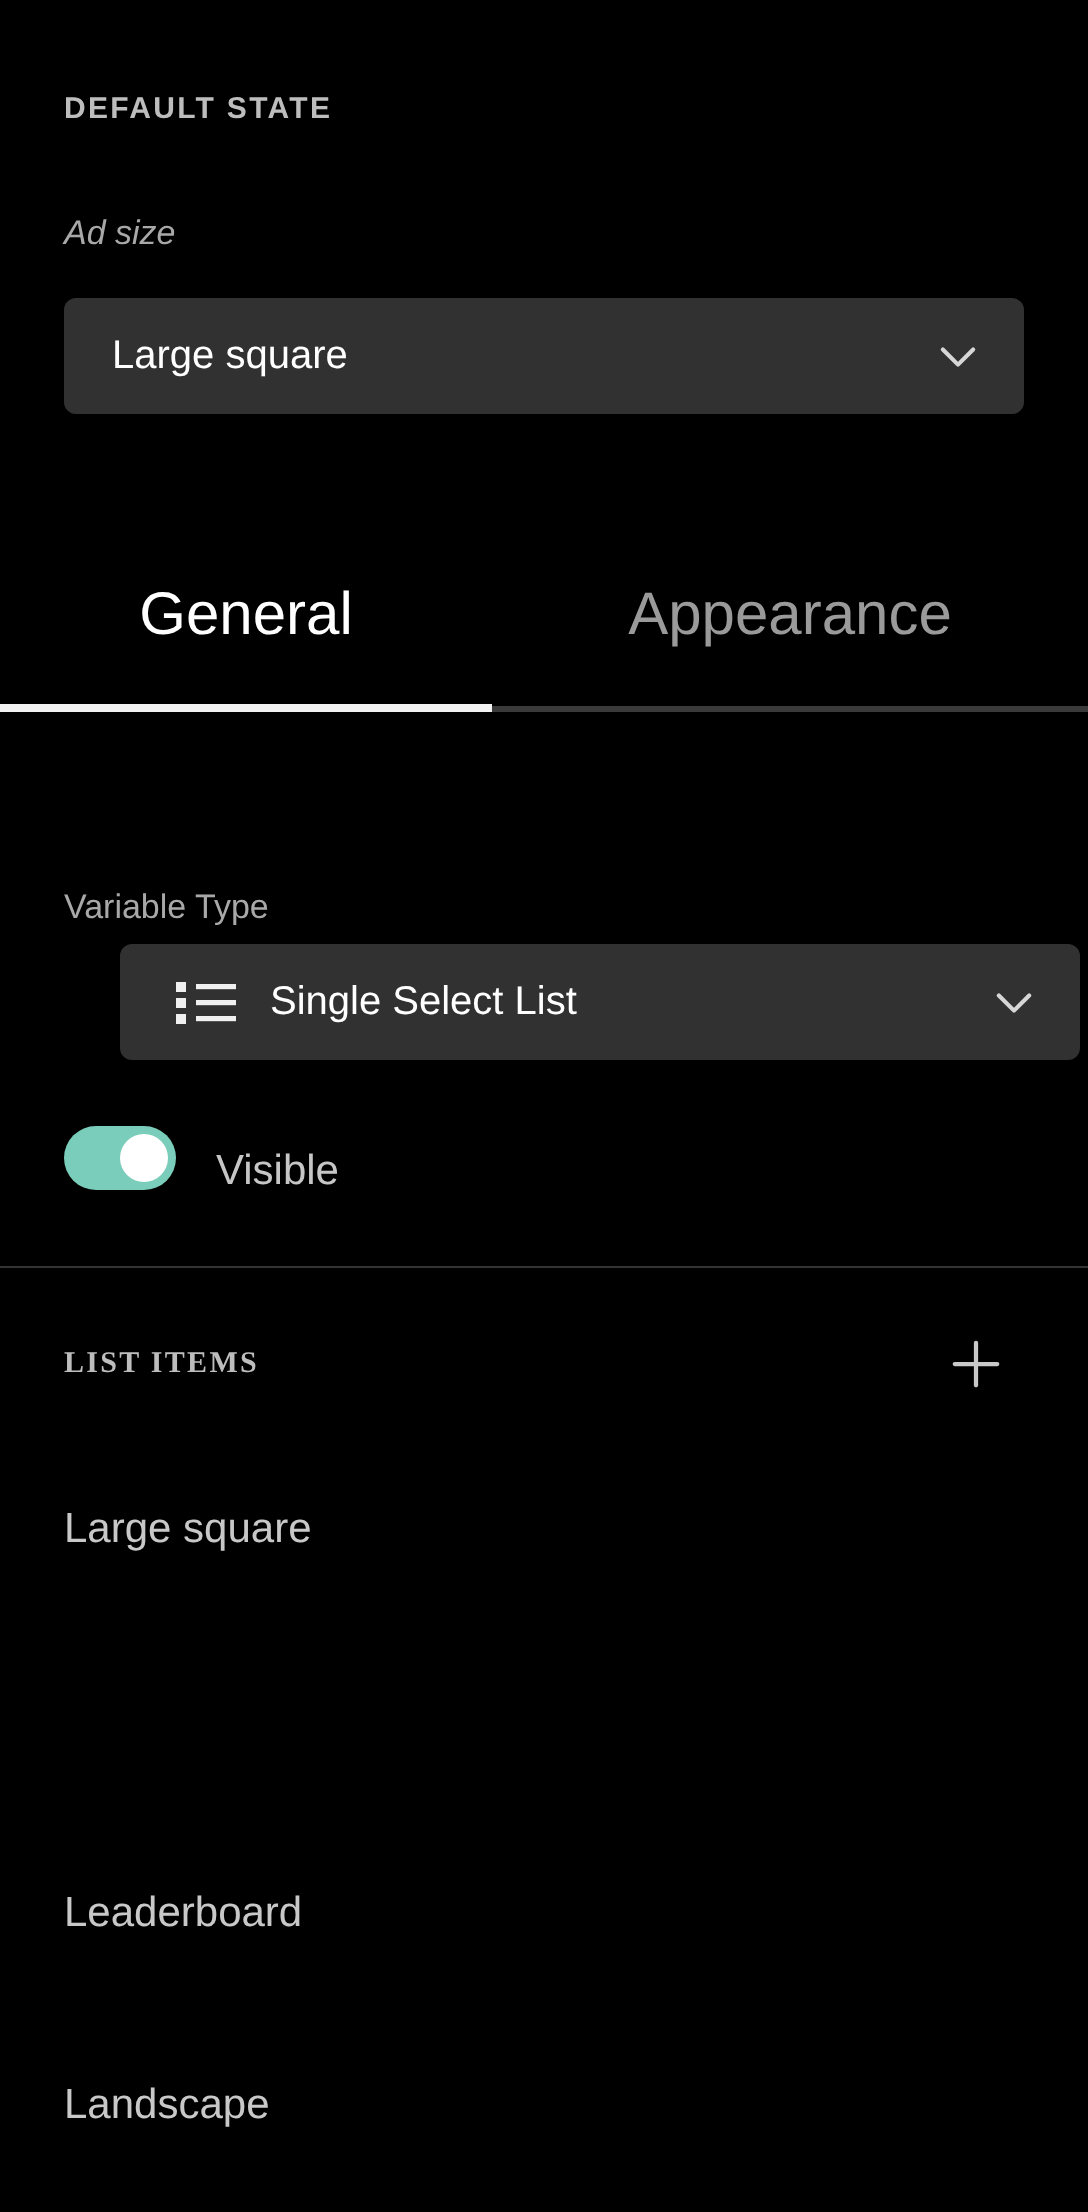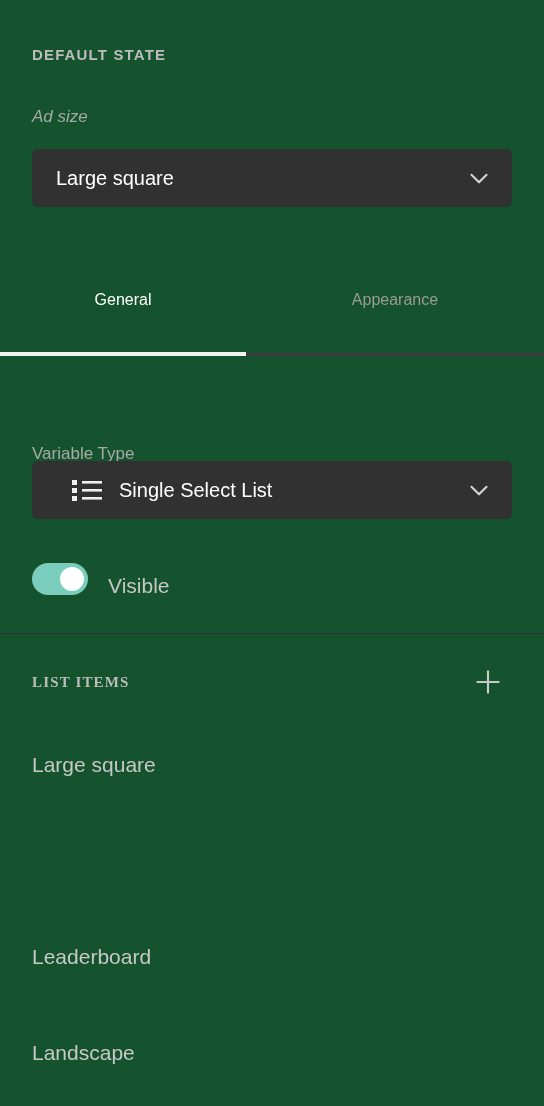--- a/index.html
+++ b/index.html
@@ -11,21 +11,21 @@
     height: 1106px;
     background: #1e1e1e;
     font-family: "Liberation Sans", sans-serif;
     color: #d0d0d0;
     overflow: hidden;
     position: relative;
   }
   .panel {
     position: absolute;
     inset: 0;
-    background: #14532d;
+    background: #000000;
   }
 
   
   .section-header {
     position: absolute;
     left: 32px;
     font-size: 15px;
     font-weight: bold;
     letter-spacing: 1.15px;
     color: #bdbdbd;
@@ -50,21 +50,21 @@
     width: 480px;
     height: 58px;
     background: #313131;
     border-radius: 6px;
     box-sizing: border-box;
     display: flex;
     align-items: center;
     padding: 0 16px 0 24px;
   }
   #ad-size-select { top: 149px; }
-  #variable-type-select { top: 461px; padding-left: 40px; }
+  #variable-type-select { top: 472px; padding-left: 28px; margin-left: 28px; }
 
   .select-value {
     font-size: 20px;
     color: #ffffff;
     flex: 1;
     white-space: nowrap;
     overflow: hidden;
   }
   .select-icon-left {
     flex: 0 0 auto;
@@ -89,21 +89,21 @@
     width: 544px;
     height: 84px;
   }
   .tab {
     position: absolute;
     top: 0;
     height: 80px;
     display: flex;
     align-items: flex-start;
     justify-content: center;
-    font-size: 16px;
+    font-size: 30px;
     box-sizing: border-box;
     padding-top: 19px;
   }
   #tab-general {
     left: 0;
     width: 246px;
     color: #ffffff;
   }
   #tab-appearance {
     left: 246px;

